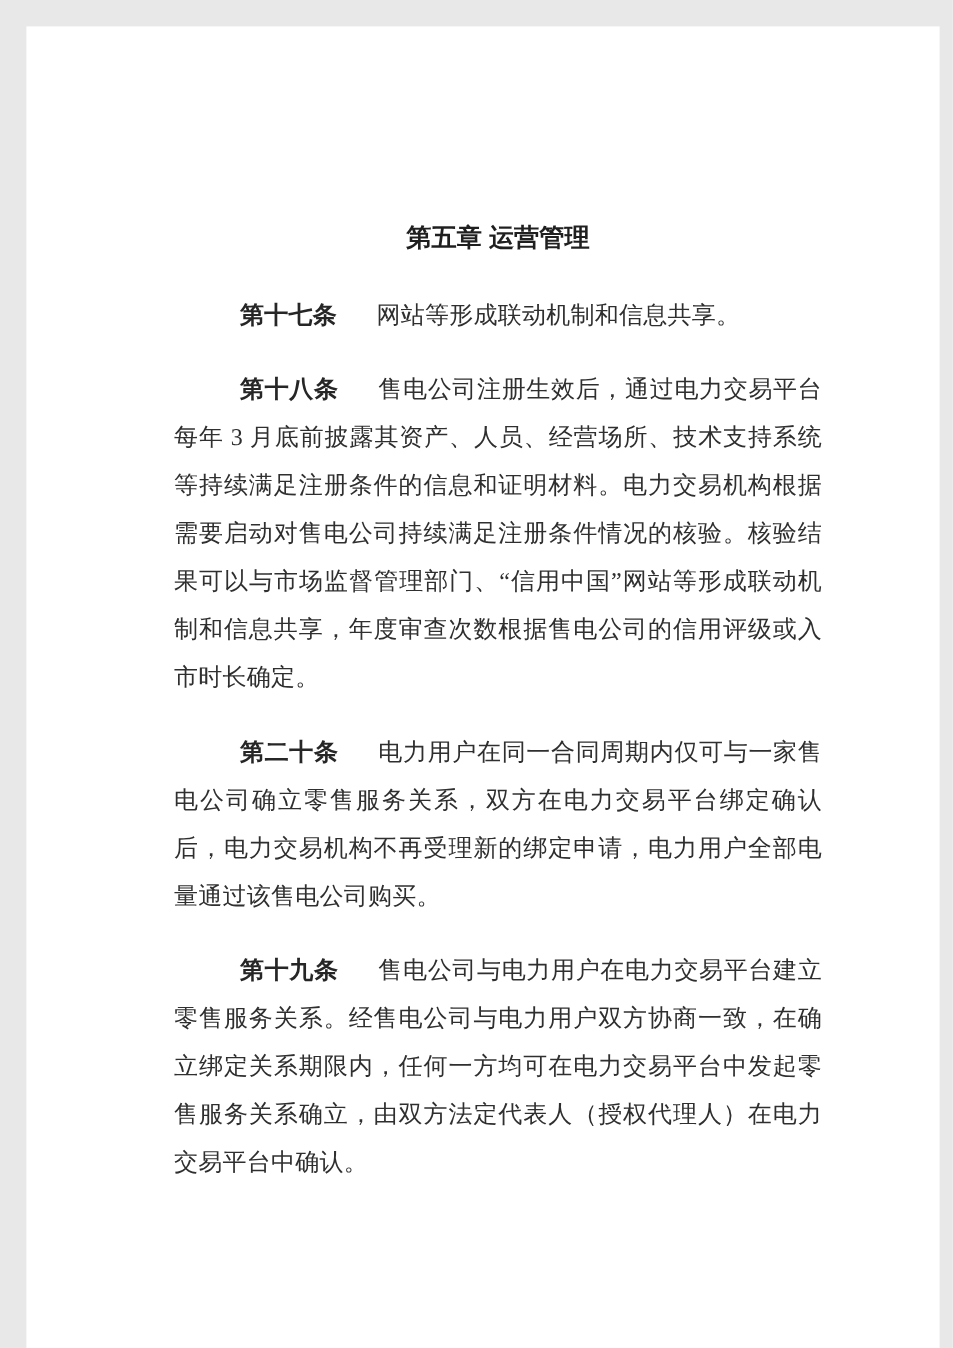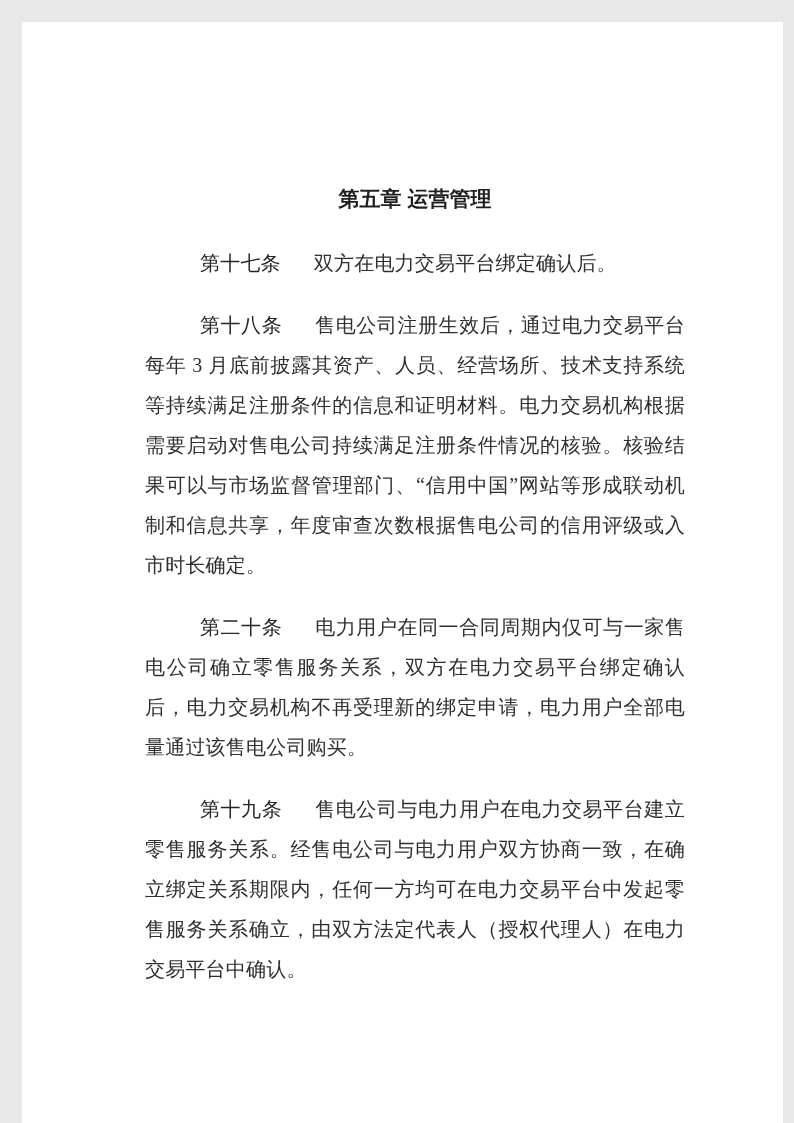--- a/index.html
+++ b/index.html
@@ -30,35 +30,35 @@
   }
   .para {
     font-size: 20px;
     line-height: 40px;
     color: #2f2f2f;
     text-align: justify;
     text-indent: 2.2em;
     letter-spacing: 0.2px;
   }
   .art-num {
-    font-weight: normal;
+    font-weight: bold;
     color: #262626;
     margin-right: 0.55em;
     margin-top: 44px;
   }
 </style>
 </head>
 <body>
 
 <div class="page">
   <div class="content">
 
     <div class="doc-title">第五章 运营管理</div>
 
-    <p class="para"><span class="art-num">第十七条</span><span>双方在电力交易平台绑定确认后。</span></p>
+    <p class="para"><span class="art-num">第十七条</span><span>网站等形成联动机制和信息共享。</span></p>
 
     <p class="para"><span class="art-num">第十八条</span><span>售电公司注册生效后，通过电力交易平台每年 3 月底前披露其资产、人员、经营场所、技术支持系统等持续满足注册条件的信息和证明材料。电力交易机构根据需要启动对售电公司持续满足注册条件情况的核验。核验结果可以与市场监督管理部门、“信用中国”网站等形成联动机制和信息共享，年度审查次数根据售电公司的信用评级或入市时长确定。</span></p>
 
     <p class="para"><span class="art-num">第二十条</span><span>电力用户在同一合同周期内仅可与一家售电公司确立零售服务关系，双方在电力交易平台绑定确认后，电力交易机构不再受理新的绑定申请，电力用户全部电量通过该售电公司购买。</span></p>
 
     <p class="para"><span class="art-num">第十九条</span><span>售电公司与电力用户在电力交易平台建立零售服务关系。经售电公司与电力用户双方协商一致，在确立绑定关系期限内，任何一方均可在电力交易平台中发起零售服务关系确立，由双方法定代表人（授权代理人）在电力交易平台中确认。</span></p>
 
 
   </div>
 </div>

